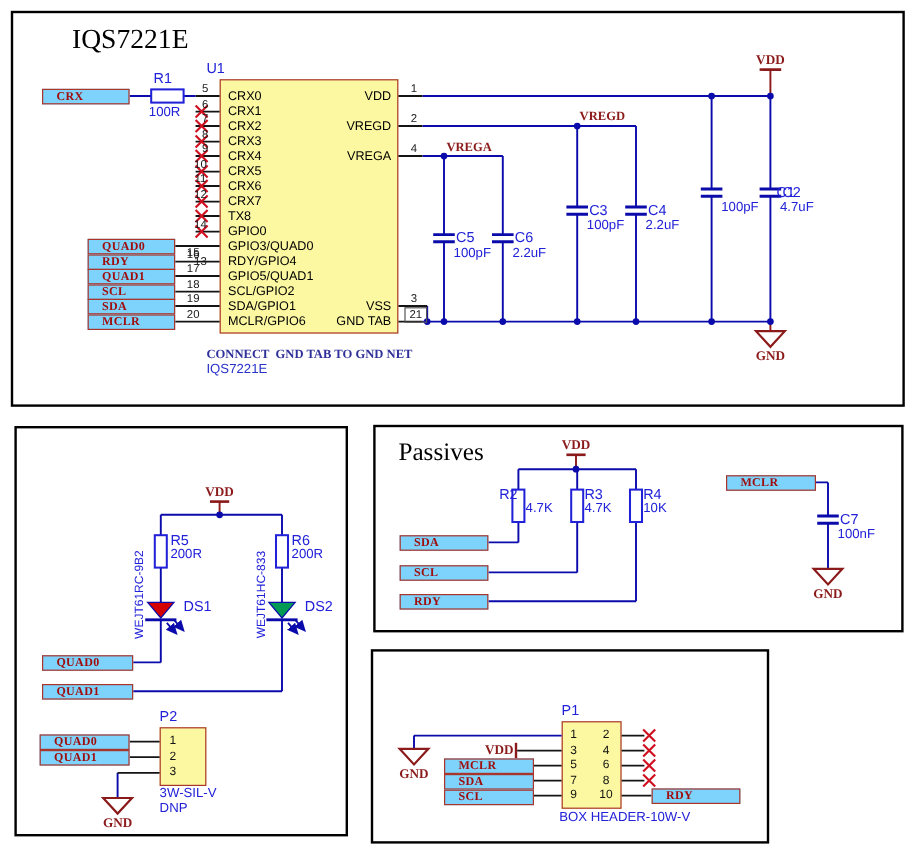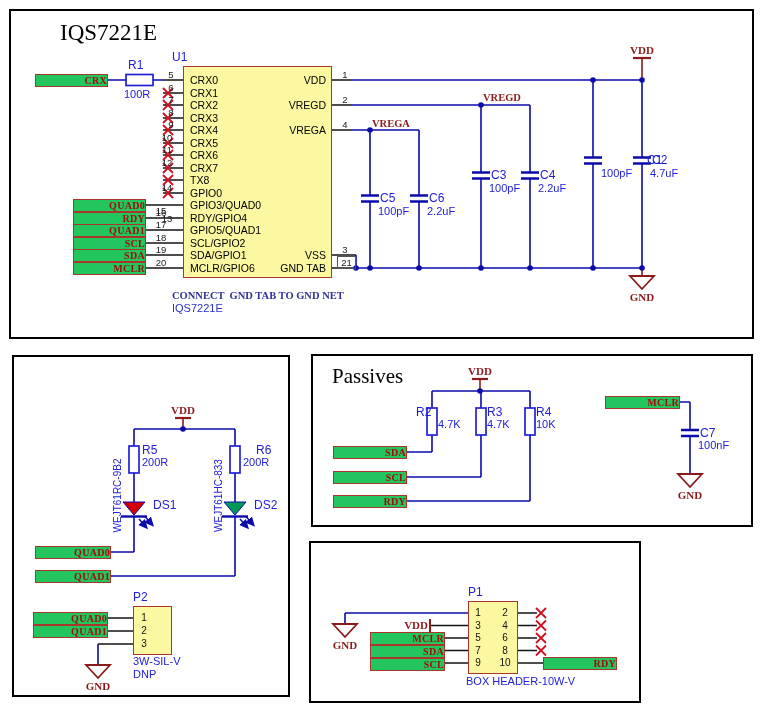--- a/index.html
+++ b/index.html
@@ -1,23 +1,23 @@
 <!DOCTYPE html>
 <html><head>
 <meta charset="utf-8">
 <style>
   html,body{margin:0;padding:0;background:#fff;}
   #canvas{position:relative;width:763px;height:709px;background:#fff;overflow:hidden;
           font-family:"Liberation Sans",sans-serif;}
   .sec{position:absolute;border:2px solid #000;box-sizing:border-box;background:transparent;}
   #wires{position:absolute;left:0;top:0;z-index:2;}
   .body-yellow{position:absolute;box-sizing:border-box;background:#fcf8a2;border:1.5px solid #a9352b;z-index:1;}
-  .ylabel{position:absolute;box-sizing:border-box;background:#22c55e;border:1.4px solid #a9352b;
+  .ylabel{position:absolute;box-sizing:border-box;background:#7dd3fc;border:1.4px solid #a9352b;
           color:#a00d0d;font:bold 10px "Liberation Serif",serif;display:flex;align-items:center;
-          padding-left:11px;letter-spacing:.3px;z-index:3;justify-content:flex-end;}
+          padding-left:11px;letter-spacing:.3px;z-index:3;}
   .txt{position:absolute;z-index:4;white-space:pre;}
   .title{font:23px "Liberation Serif",serif;color:#000;}
   .title-sm{font:21px "Liberation Serif",serif;color:#000;}
   .pwr{font:bold 11px "Liberation Serif",serif;color:#8b1a1a;text-align:center;}
   .netflag{font:bold 10.5px "Liberation Serif",serif;color:#8b1a1a;}
   .refdes{font:12px "Liberation Sans",sans-serif;color:#2121d8;line-height:12px;}
   .val{font:11px "Liberation Sans",sans-serif;color:#2121d8;line-height:11px;}
   .pname{font:10.5px "Liberation Sans",sans-serif;color:#000;line-height:11px;}
   .pnum{font:9.5px "Liberation Sans",sans-serif;color:#1a1a1a;text-align:center;line-height:11px;}
   .cnum{font:10px "Liberation Sans",sans-serif;color:#111;text-align:center;line-height:12px;}
@@ -239,21 +239,21 @@
   <div class="txt val" style="left:378px;top:205.5px;">100pF</div>
   <div class="txt refdes" style="left:429px;top:192px;">C6</div>
   <div class="txt val" style="left:427px;top:205.5px;">2.2uF</div>
 
   <div class="txt note1" style="left:172px;top:290px;">CONNECT  GND TAB TO GND NET</div>
   <div class="txt note2" style="left:172px;top:302px;">IQS7221E</div>
 
   <div class="txt pwr" style="left:163px;top:404px;width:40px;">VDD</div>
   <div class="txt refdes" style="left:142px;top:444px;">R5</div>
   <div class="txt val" style="left:142px;top:457px;">200R</div>
-  <div class="txt refdes" style="left:256px;top:444px;text-align:right;">R6</div>
+  <div class="txt refdes" style="left:243px;top:444px;text-align:right;">R6</div>
   <div class="txt val" style="left:243px;top:457px;">200R</div>
   <div class="txt vert" style="left:71px;top:490px;width:92px;">WEJT61RC-9B2</div>
   <div class="txt vert" style="left:172px;top:490px;width:92px;">WEJT61HC-833</div>
   <div class="txt refdes" style="left:153px;top:499px;">DS1</div>
   <div class="txt refdes" style="left:254px;top:499px;">DS2</div>
   <div class="ylabel" style="left:35px;top:545.5px;width:76px;height:13px;">
       <span>QUAD0</span>
     </div>
   <div class="ylabel" style="left:35px;top:569.5px;width:76px;height:13px;">
       <span>QUAD1</span>

